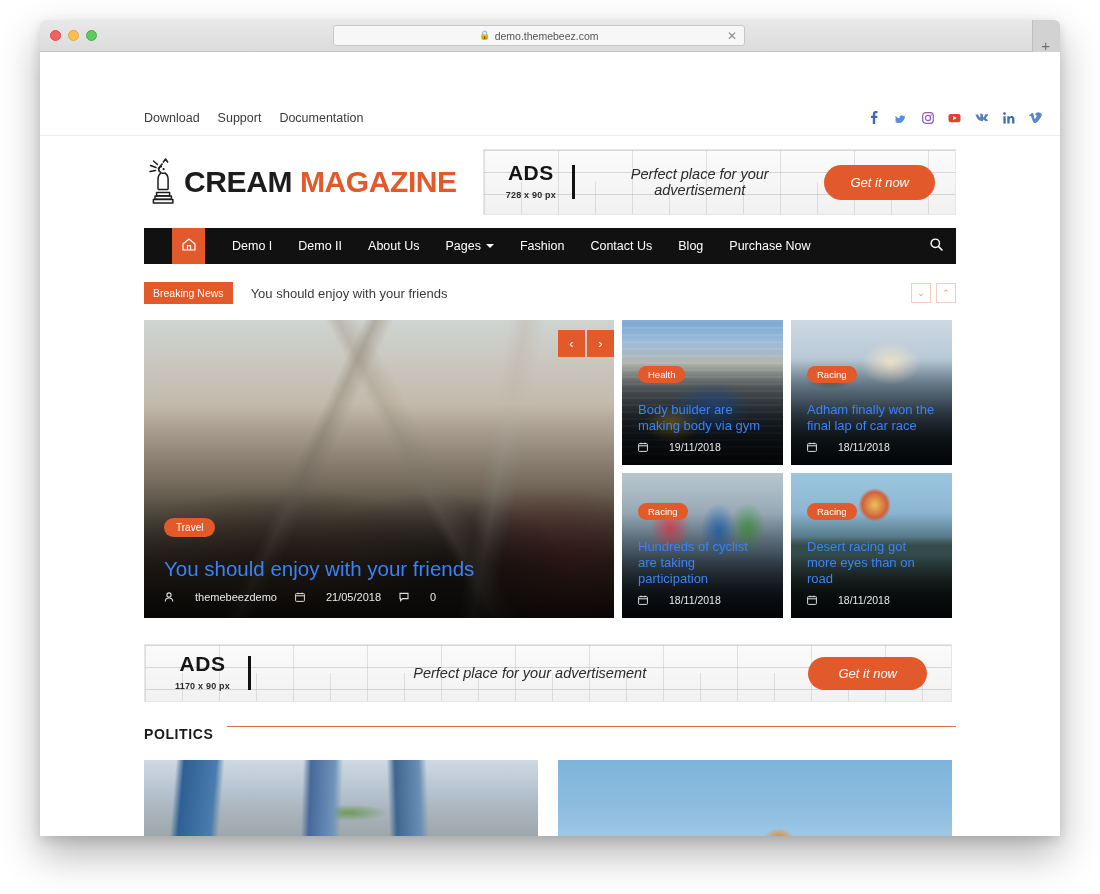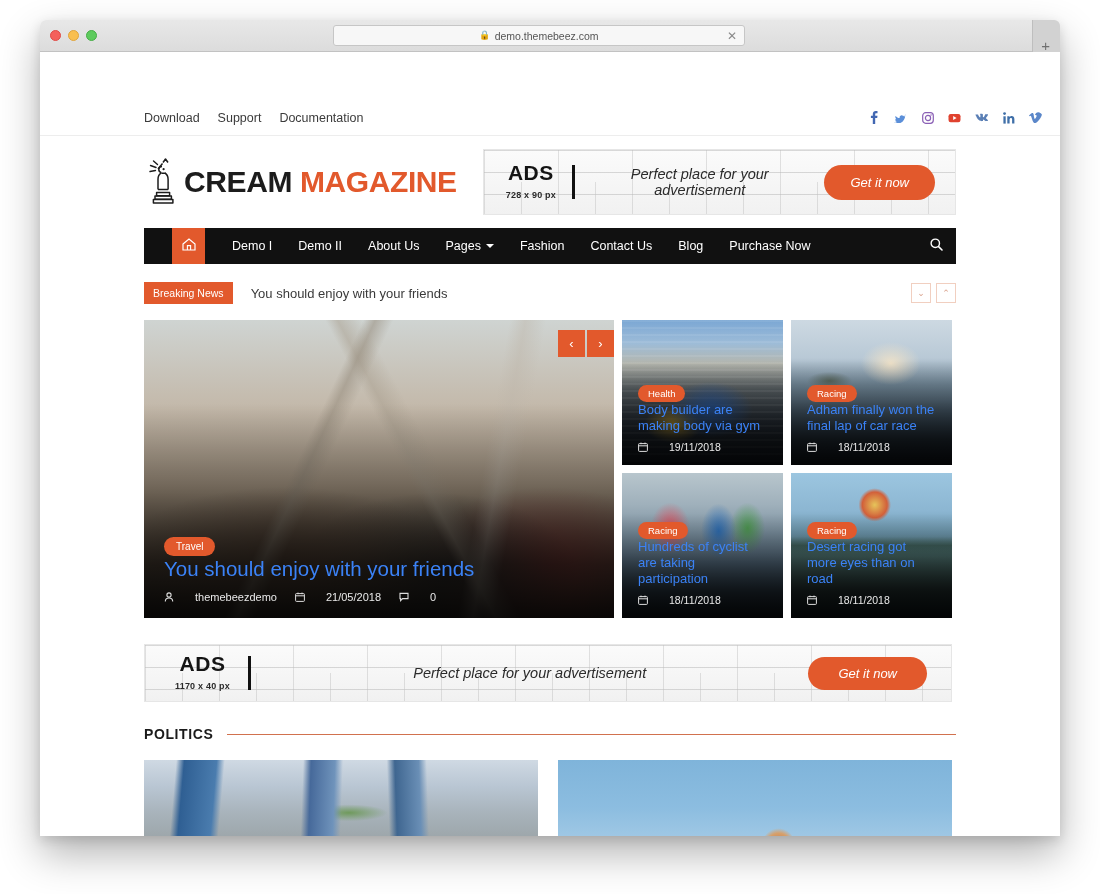--- a/index.html
+++ b/index.html
@@ -378,21 +378,21 @@
     left: 0; right: 0; bottom: 0;
     padding: 0 16px 12px 16px;
   }
   .badge {
     display: inline-block;
     background: #e2592c;
     color: #fff;
     font-size: 9.5px;
     padding: 3px 10px;
     border-radius: 10px;
-    margin-bottom: 0;
+    margin-bottom: 19px;
     cursor: pointer;
   }
   .card-title {
     color: #3b82f6;
     font-weight: normal;
     line-height: 1.22;
     margin-bottom: 7px;
   }
   .card-meta {
     display: flex;
@@ -544,21 +544,21 @@
       radial-gradient(ellipse 4.5% 14% at 49% 84%, #3f8f93 0%, #79b7b4 52%, rgba(121,183,180,0) 70%),
       radial-gradient(ellipse 4% 13% at 63% 84%, #6a4a2c 0%, #9b7245 52%, rgba(155,114,69,0) 70%),
       radial-gradient(ellipse 3% 9% at 44% 88%, #9a8452 0%, rgba(154,132,82,0) 72%),
       radial-gradient(ellipse 3% 8% at 68% 90%, #8f6b3e 0%, rgba(143,107,62,0) 72%);
   }
 
   
   .section-head {
     margin: 24px 104px 0 104px;
     display: flex;
-    align-items: center;
+    align-items: flex-start;
     gap: 14px;
   }
   .section-title {
     font-size: 14px;
     font-weight: bold;
     color: #1a1a1a;
     letter-spacing: 0.6px;
     white-space: nowrap;
   }
   .section-rule {
@@ -878,21 +878,21 @@
           </div>
         </div>
 
       </div>
     </div>
 
     <div class="ad-banner ad-wide">
       <span class="bricks"></span>
       <span class="ad-head">
         <span class="ad-title">ADS</span><br>
-        <span class="ad-size">1170 x 40 px</span>
+        <span class="ad-size">1170 x 90 px</span>
       </span>
       <span class="ad-divider"></span>
       <span class="ad-slogan">Perfect place for your advertisement</span>
       <button class="ad-cta">Get it now</button>
     </div>
 
     <div class="section-head">
       <span class="section-title">POLITICS</span>
       <span class="section-rule"></span>
     </div>

